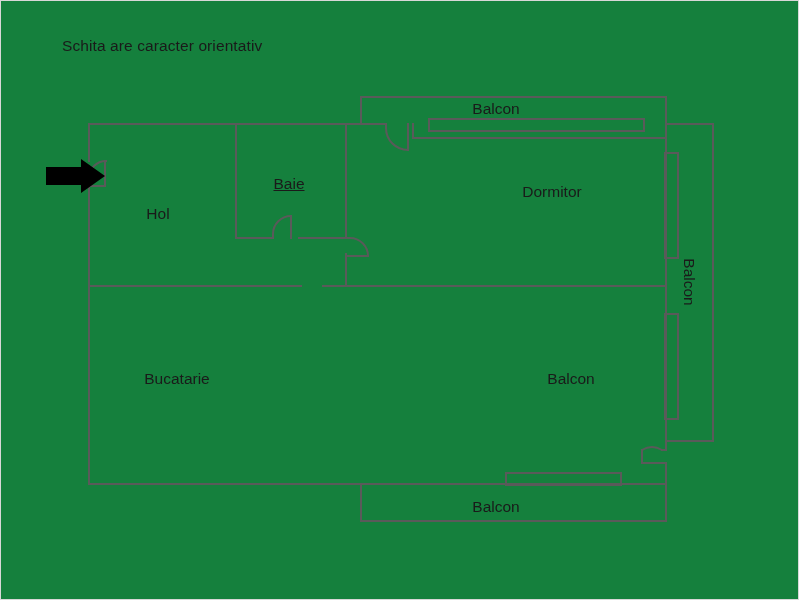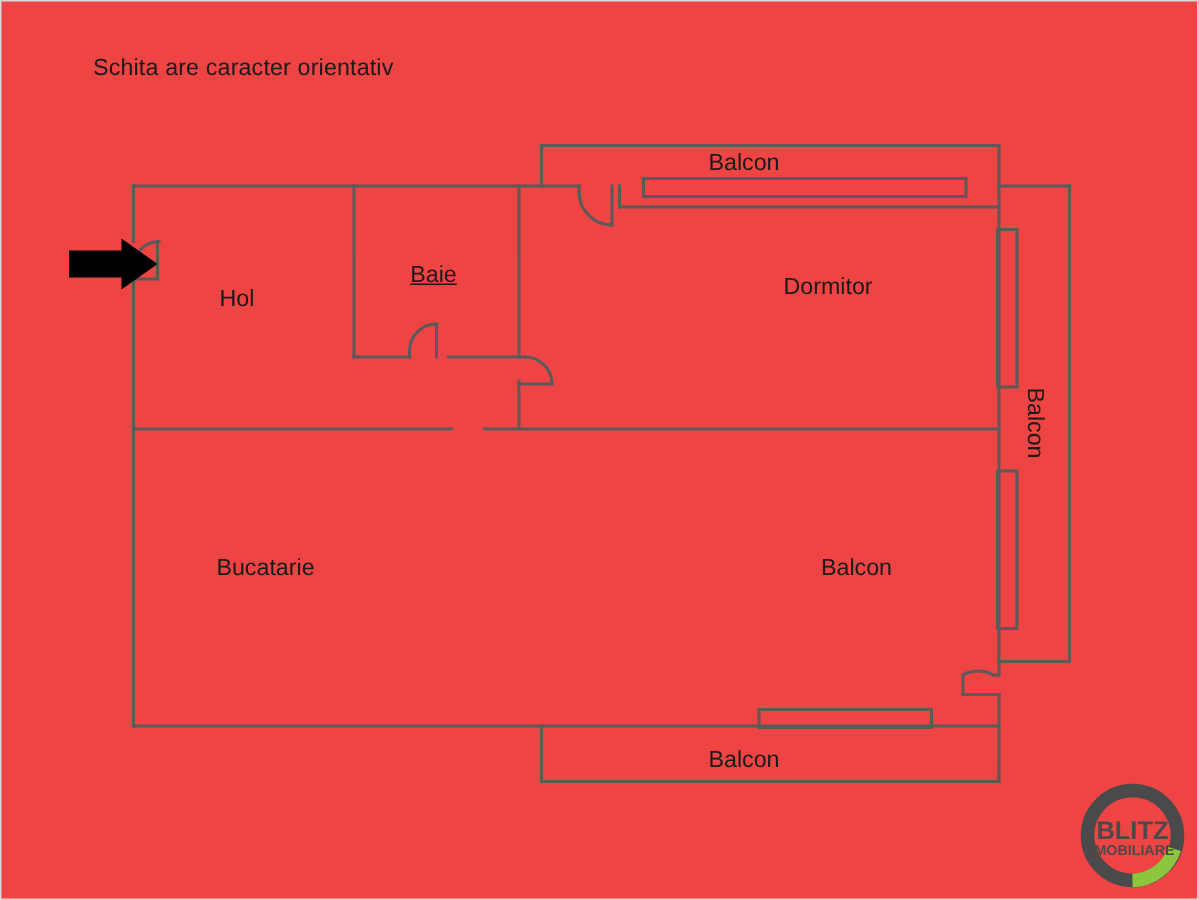--- a/index.html
+++ b/index.html
@@ -8,21 +8,21 @@
     padding: 0;
     background: #ffffff;
   }
   body {
     font-family: "Liberation Sans", sans-serif;
   }
   #canvas {
     position: relative;
     width: 799px;
     height: 600px;
-    background: #ef4444;
+    background: #15803d;
     border: 1px solid #d8d8d8;
     box-sizing: border-box;
     overflow: hidden;
   }
   #plan-svg {
     position: absolute;
     left: 0;
     top: 0;
     width: 799px;
     height: 600px;
@@ -151,38 +151,30 @@
         <path d="M 641 462 L 665 462"></path>
       </g>
 
     </g>
 
     <g>
       <polygon points="45,166 80,166 80,158 104,175 80,192 80,184 45,184" fill="#000000" stroke="none"></polygon>
     </g>
   </svg>
 
-  <div class="room-label" style="left:157px; top:199px;">Hol</div>
+  <div class="room-label" style="left:157px; top:213px;">Hol</div>
 
   <div class="room-label" style="left:288px; top:183px;text-decoration:underline;">Baie</div>
 
   <div class="room-label" style="left:551px; top:191px;">Dormitor</div>
 
   <div class="room-label" style="left:176px; top:378px;">Bucatarie</div>
 
   <div class="room-label" style="left:570px; top:378px;">Balcon</div>
 
   <div class="room-label" style="left:495px; top:108px;">Balcon</div>
 
   <div class="room-label vertical" style="left:688px; top:281px;">Balcon</div>
 
   <div class="room-label" style="left:495px; top:506px;">Balcon</div>
 
-  <div class="logo">
-    <svg viewBox="0 0 76 76" width="76" height="76">
-      <circle cx="38" cy="38" r="30" fill="none" stroke="#4a4a4a" stroke-width="9"></circle>
-      <path d="M 38 68 A 30 30 0 0 0 66 47" fill="none" stroke="#8cc63f" stroke-width="9" stroke-linecap="butt"></path>
-      <text x="38" y="40" text-anchor="middle" font-family="'Liberation Sans', sans-serif" font-size="17" font-weight="bold" fill="#4a4a4a">BLITZ</text>
-      <text x="38" y="51" text-anchor="middle" font-family="'Liberation Sans', sans-serif" font-size="9.5" font-weight="bold" fill="#4a4a4a">IMOBILIARE</text>
-    </svg>
-  </div>
 
 </div>
 
 </body></html>

